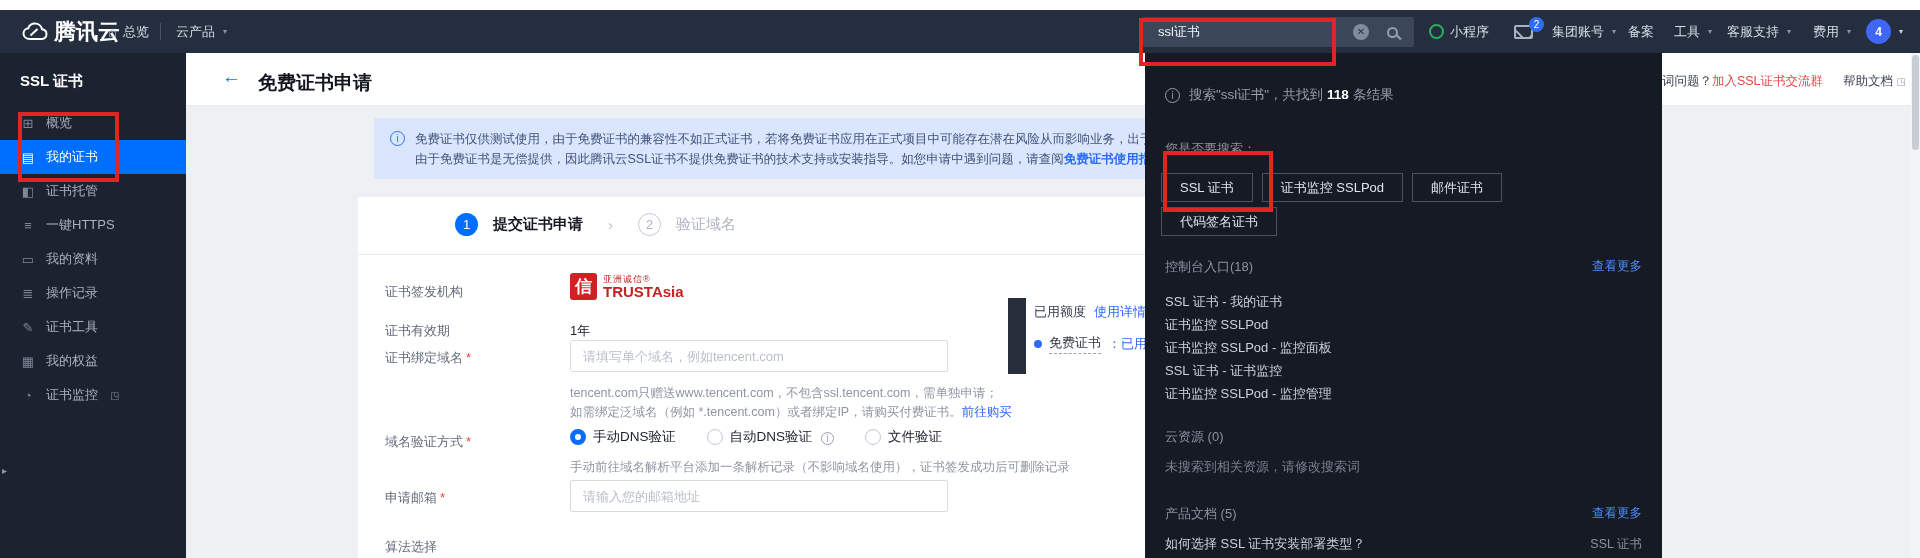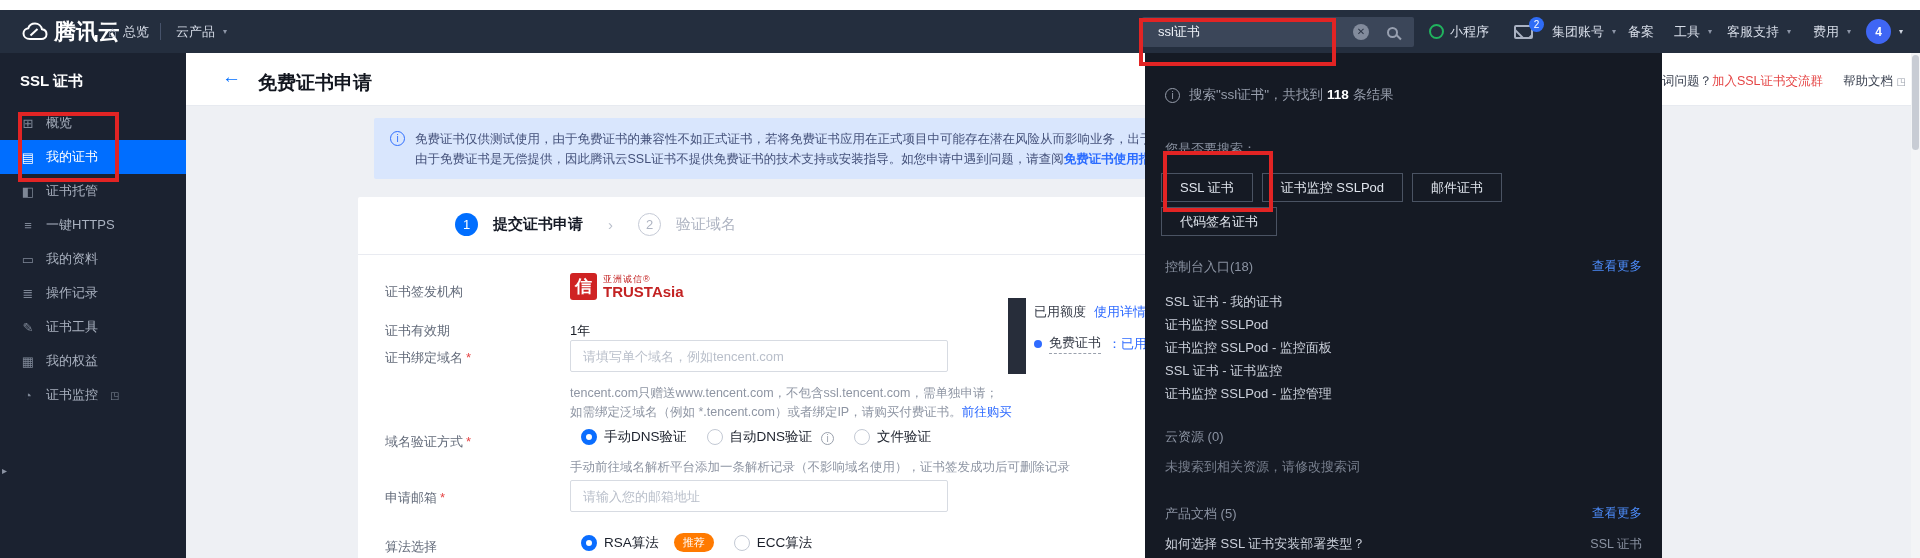--- a/index.html
+++ b/index.html
@@ -64,21 +64,21 @@
   .flabel{position:absolute;left:27px;font-size:13px;color:#636b7a;white-space:nowrap}
   .star{color:#e54545;margin-left:3px}
   .fval{position:absolute;left:212px;font-size:13px;color:#1a1f28}
   .fhelp{position:absolute;left:212px;font-size:12.5px;color:#8e95a3;white-space:nowrap}
   .tinput{position:absolute;left:212px;width:378px;height:32px;border:1px solid #d7dbe2;border-radius:2px;background:#fff;font-size:13px;padding:0 12px;color:#333;outline:none;font-family:inherit}
   .tinput::placeholder{color:#b9bfca}
   .ta{position:absolute;left:212px;top:76px;display:flex;gap:6px;align-items:center}
   .ta-seal{width:27px;height:27px;background:#cf2323;color:#fff;font-weight:bold;font-size:17px;display:flex;align-items:center;justify-content:center;border-radius:3px}
   .ta-cn{font-size:9px;color:#c32222;letter-spacing:1px;line-height:10px}
   .ta-en{font-size:15px;font-weight:bold;color:#c32222;line-height:15px}
-  .radios{position:absolute;left:223px;display:flex;align-items:flex-end;gap:20px;font-size:13.5px;color:#1b202b}
+  .radios{position:absolute;left:212px;display:flex;align-items:flex-end;gap:31px;font-size:13.5px;color:#1b202b}
   .ropt{display:flex;align-items:center;gap:7px;cursor:pointer}
   .radio{width:16px;height:16px;border-radius:50%;border:1px solid #c3c9d4;background:#fff;flex:0 0 auto}
   .radio.sel{border:5px solid #0a6dff}
   .ginfo{color:#9aa1ad;margin-left:2px}
   .rbadge{background:#ff7a00;color:#fff;font-size:11px;padding:2px 9px;border-radius:10px;margin-left:8px}
 
   .quota{position:absolute;left:848px;top:250px;font-size:13px;white-space:nowrap}
   .quota .lk{color:#2f6bff;cursor:pointer;margin-left:8px}
   .quota-l2{margin-top:13px;display:flex;align-items:center;gap:7px}
   .qdot{width:8px;height:8px;border-radius:50%;background:#2f6bff}
@@ -284,31 +284,20 @@
       </span>
     </div>
     <div class="fhelp" style="top:262px">手动前往域名解析平台添加一条解析记录（不影响域名使用），证书签发成功后可删除记录</div>
 
     <span class="flabel" style="top:292px">
       <span>申请邮箱</span><span class="star">*</span>
     </span>
     <input class="tinput" style="top: 283px;" placeholder="请输入您的邮箱地址">
 
     <span class="flabel" style="top:341px">算法选择</span>
-    <div class="radios" style="top:336px">
-      <span class="ropt">
-        <span class="radio sel"></span>
-        <span>RSA算法</span>
-        <span class="rbadge">推荐</span>
-      </span>
-      <span class="ropt">
-        <span class="radio"></span>
-        <span>ECC算法</span>
-      </span>
-    </div>
 
   </div>
 
   <div class="dark-strip"></div>
   <div class="quota">
     <div>
       <span style="color:#343a46">已用额度</span><span class="lk">使用详情</span>
     </div>
     <div class="quota-l2">
       <span class="qdot"></span>

